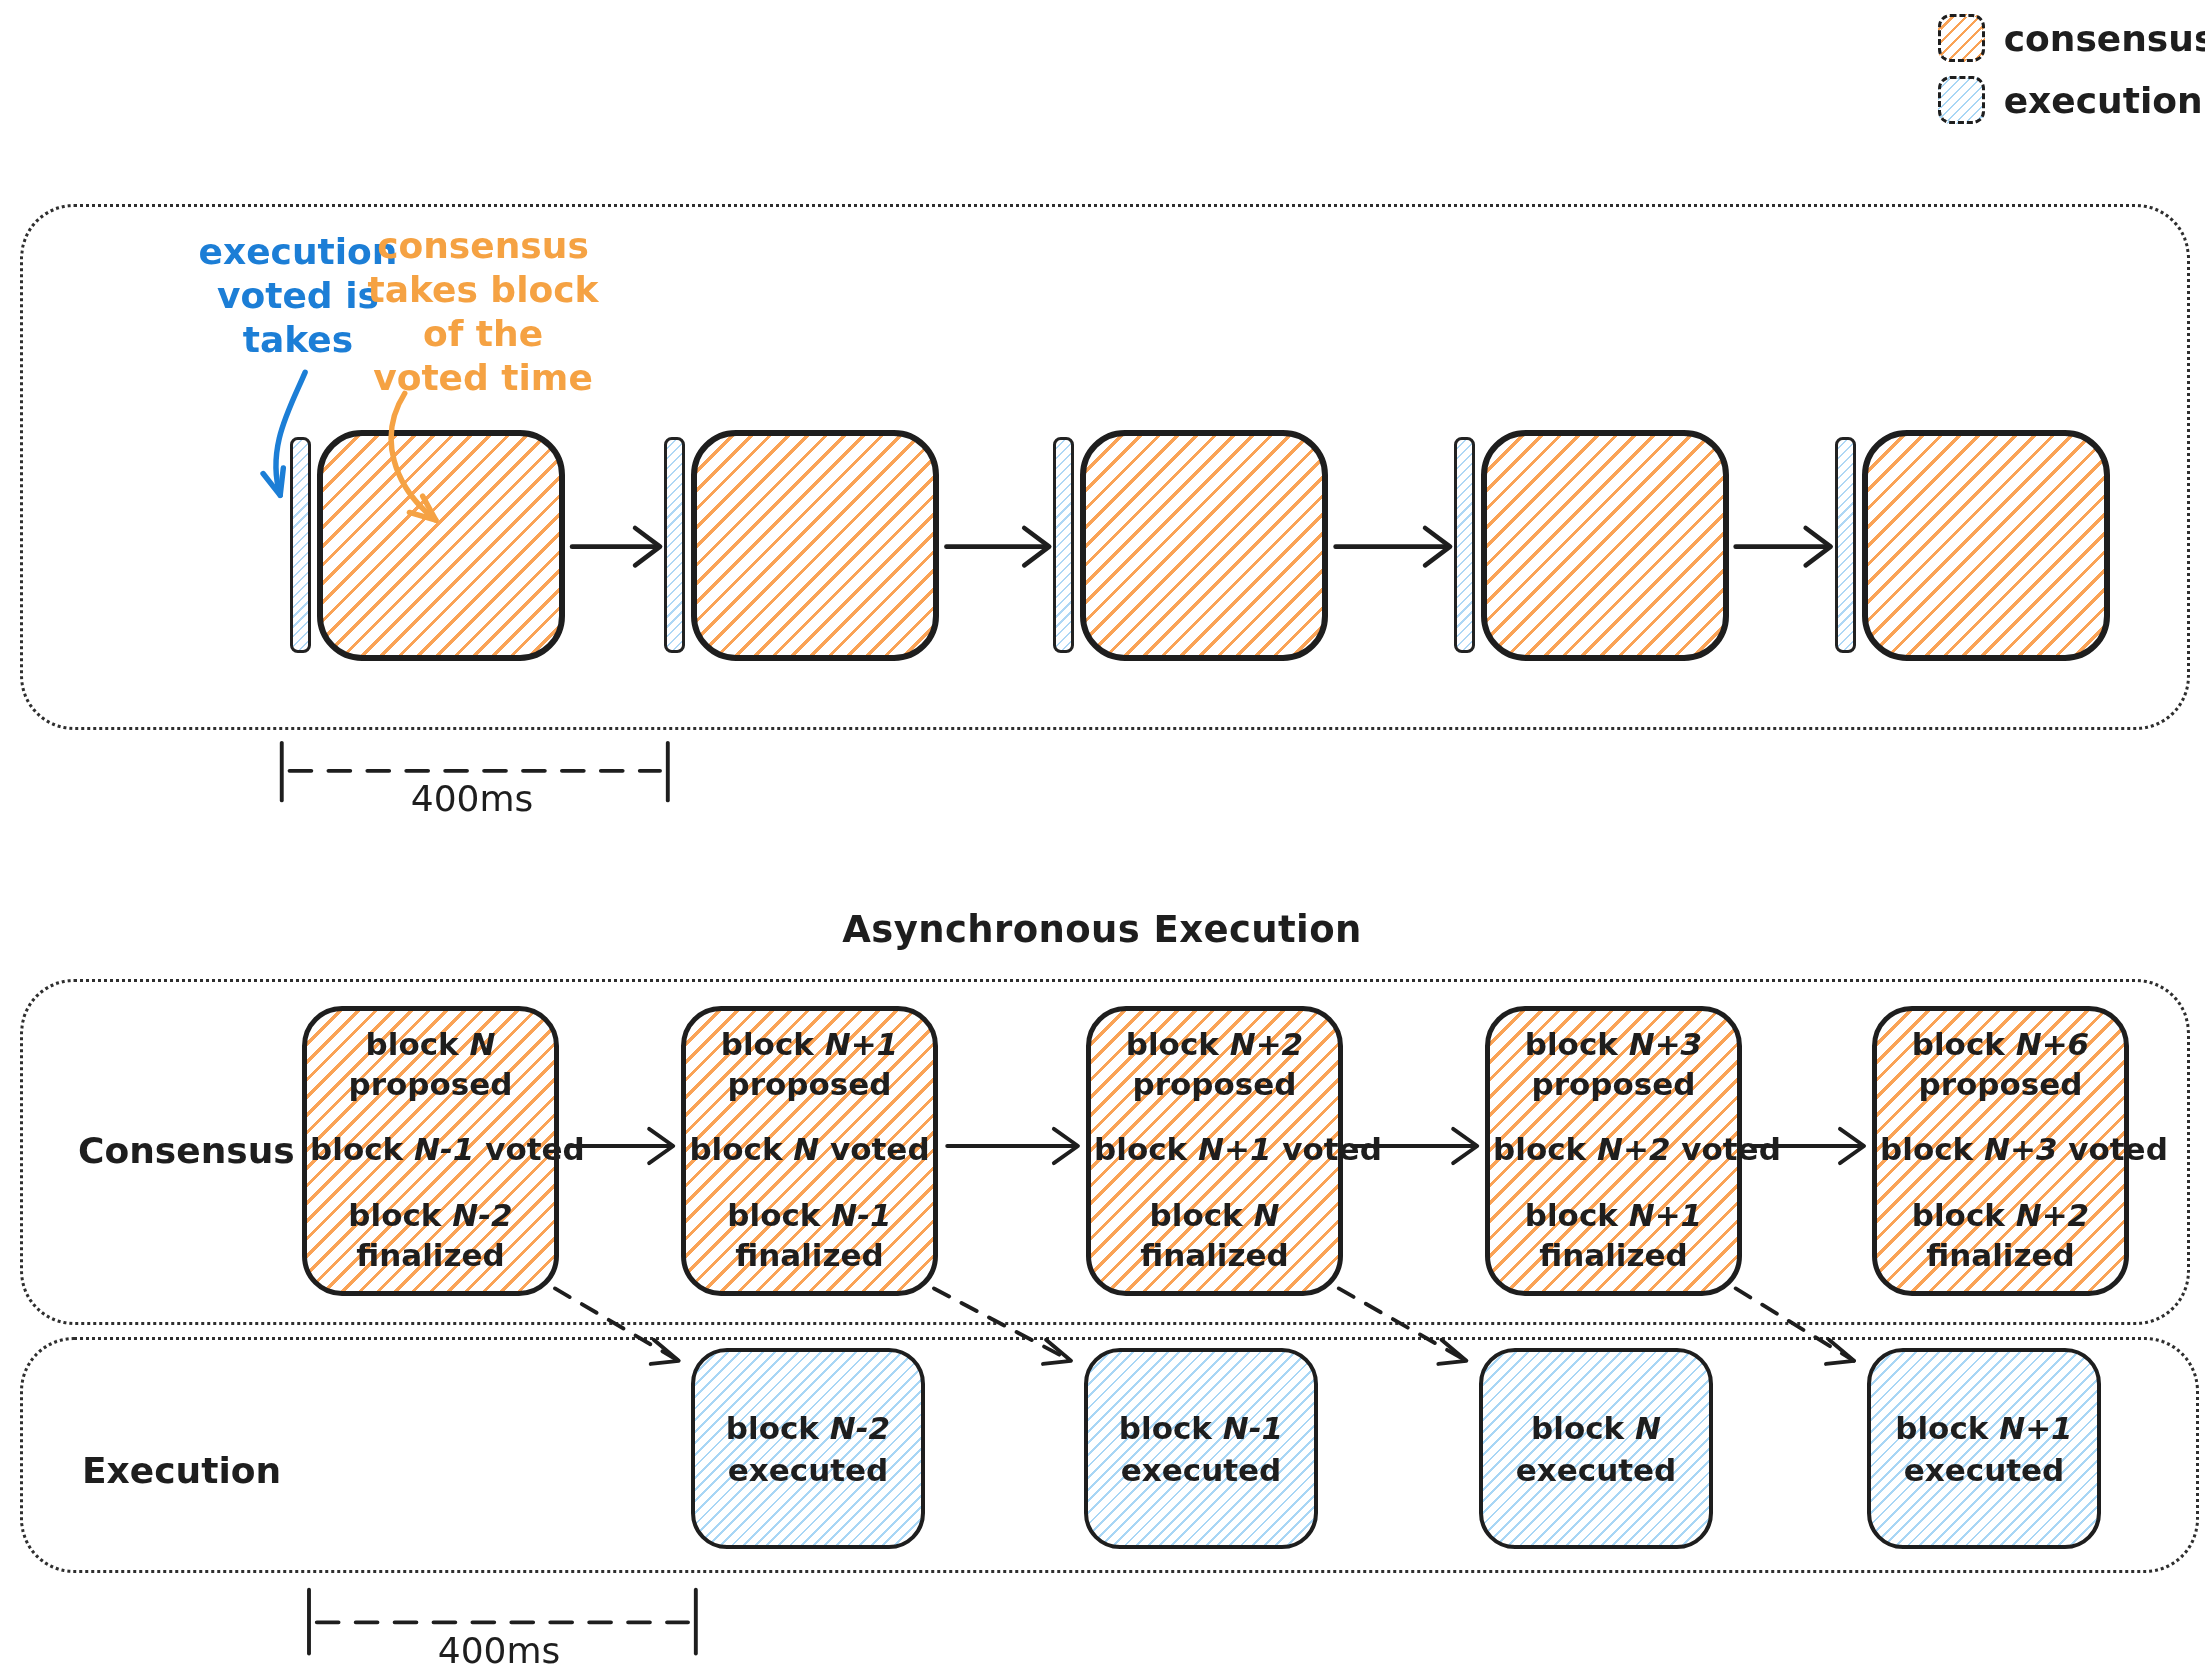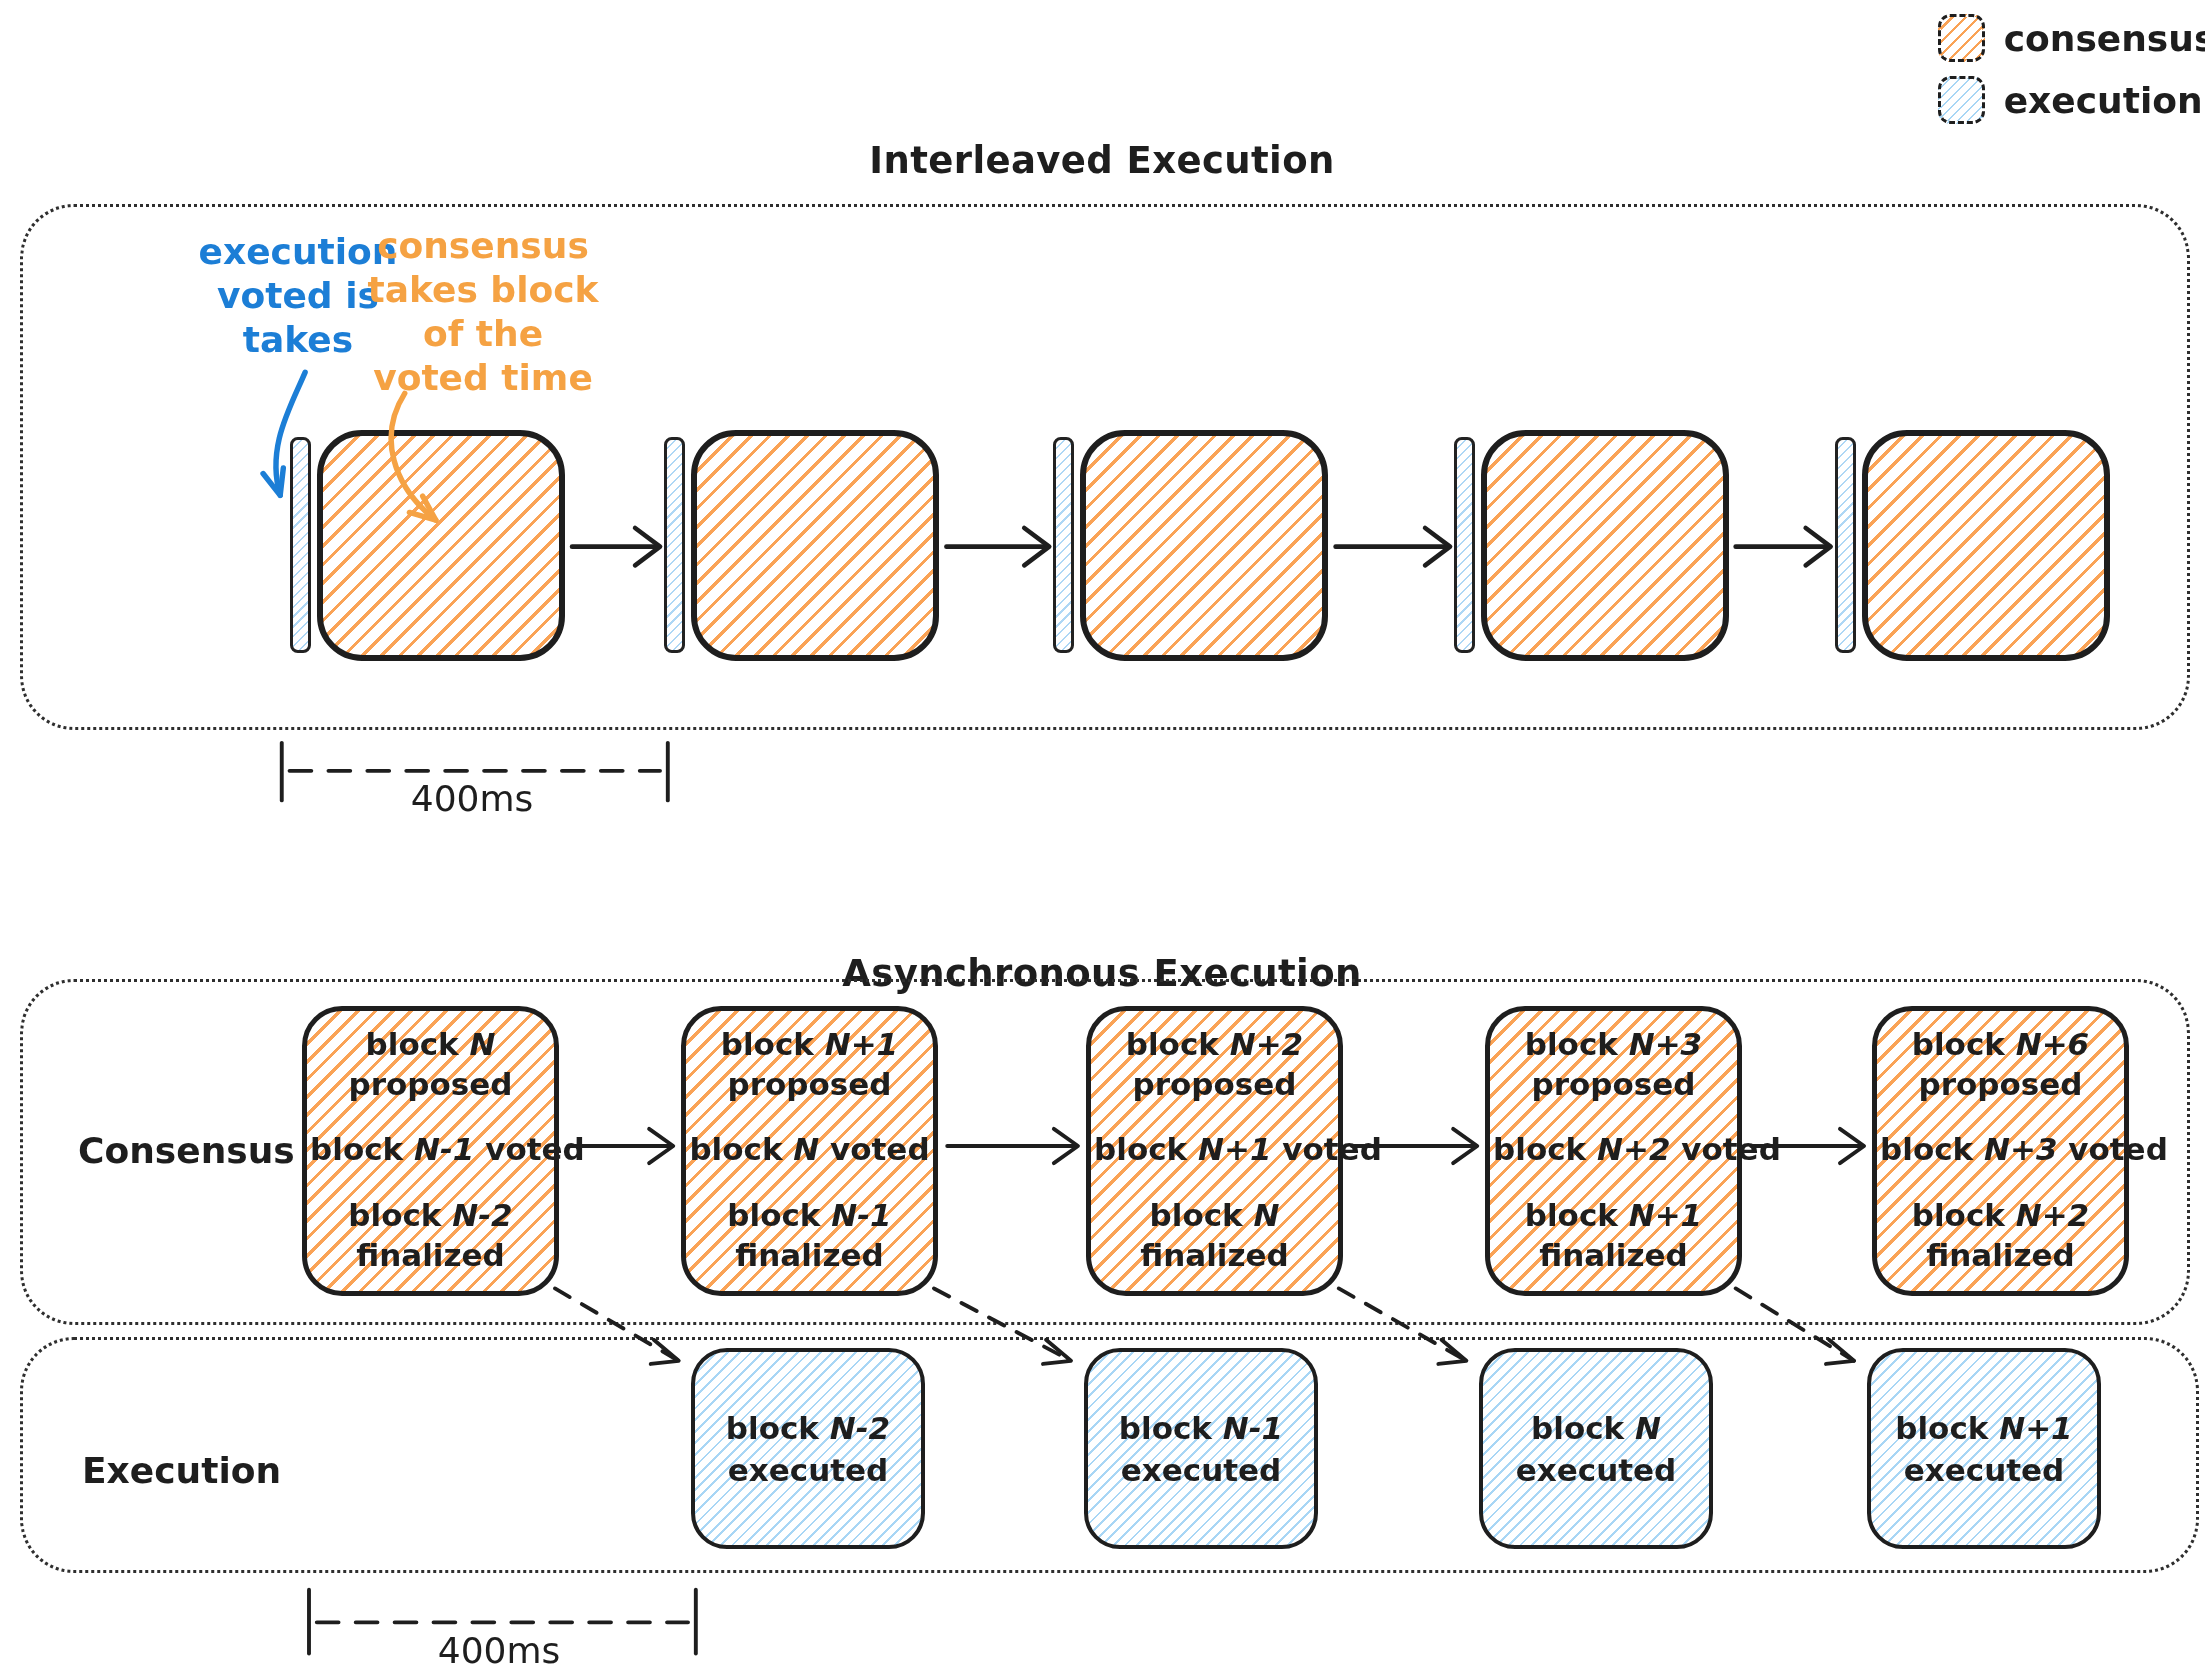--- a/index.html
+++ b/index.html
@@ -65,21 +65,20 @@
 
   <div class="legend-item" style="left:1938px;top:14px;">
     <div class="legend-swatch orange"></div>
     <div class="legend-label">consensus</div>
   </div>
   <div class="legend-item" style="left:1938px;top:76px;">
     <div class="legend-swatch blue"></div>
     <div class="legend-label">execution</div>
   </div>
 
-  <div class="section-title" style="top:139px;">Interleaved Execution</div>
 
   <div class="dotted-box" style="left:20px;top:204px;width:2164px;height:520px;"></div>
 
   <div id="interleaved-units">
       <div class="exec-bar" style="left: 290px;"></div>
       <div class="cons-block" style="left: 317px;"></div>
       <div class="exec-bar" style="left: 664px;"></div>
       <div class="cons-block" style="left: 691px;"></div>
       <div class="exec-bar" style="left: 1053px;"></div>
       <div class="cons-block" style="left: 1080px;"></div>
@@ -96,21 +95,21 @@
   </div>
   <div class="note orange" style="left:483px;top:224px;">
     <div class="line">consensus</div>
     <div class="line">takes block</div>
     <div class="line">of the</div>
     <div class="line">voted time</div>
   </div>
 
   <div class="ruler-label" style="left:472px;top:778px;">400ms</div>
 
-  <div class="section-title" style="top:908px;margin-top:44px;">Asynchronous Execution</div>
+  <div class="section-title" style="top:908px;">Asynchronous Execution</div>
 
   <div class="dotted-box" style="left:20px;top:979px;width:2164px;height:340px;"></div>
   <div class="row-label" style="left:78px;top:1130px;">Consensus</div>
   <div id="consensus-boxes">
       <div class="cons-box" style="left: 302px;">
         <div class="grp">
           <div class="line">block <i>N</i></div>
           <div class="line">proposed</div>
         </div>
         <div class="grp">

